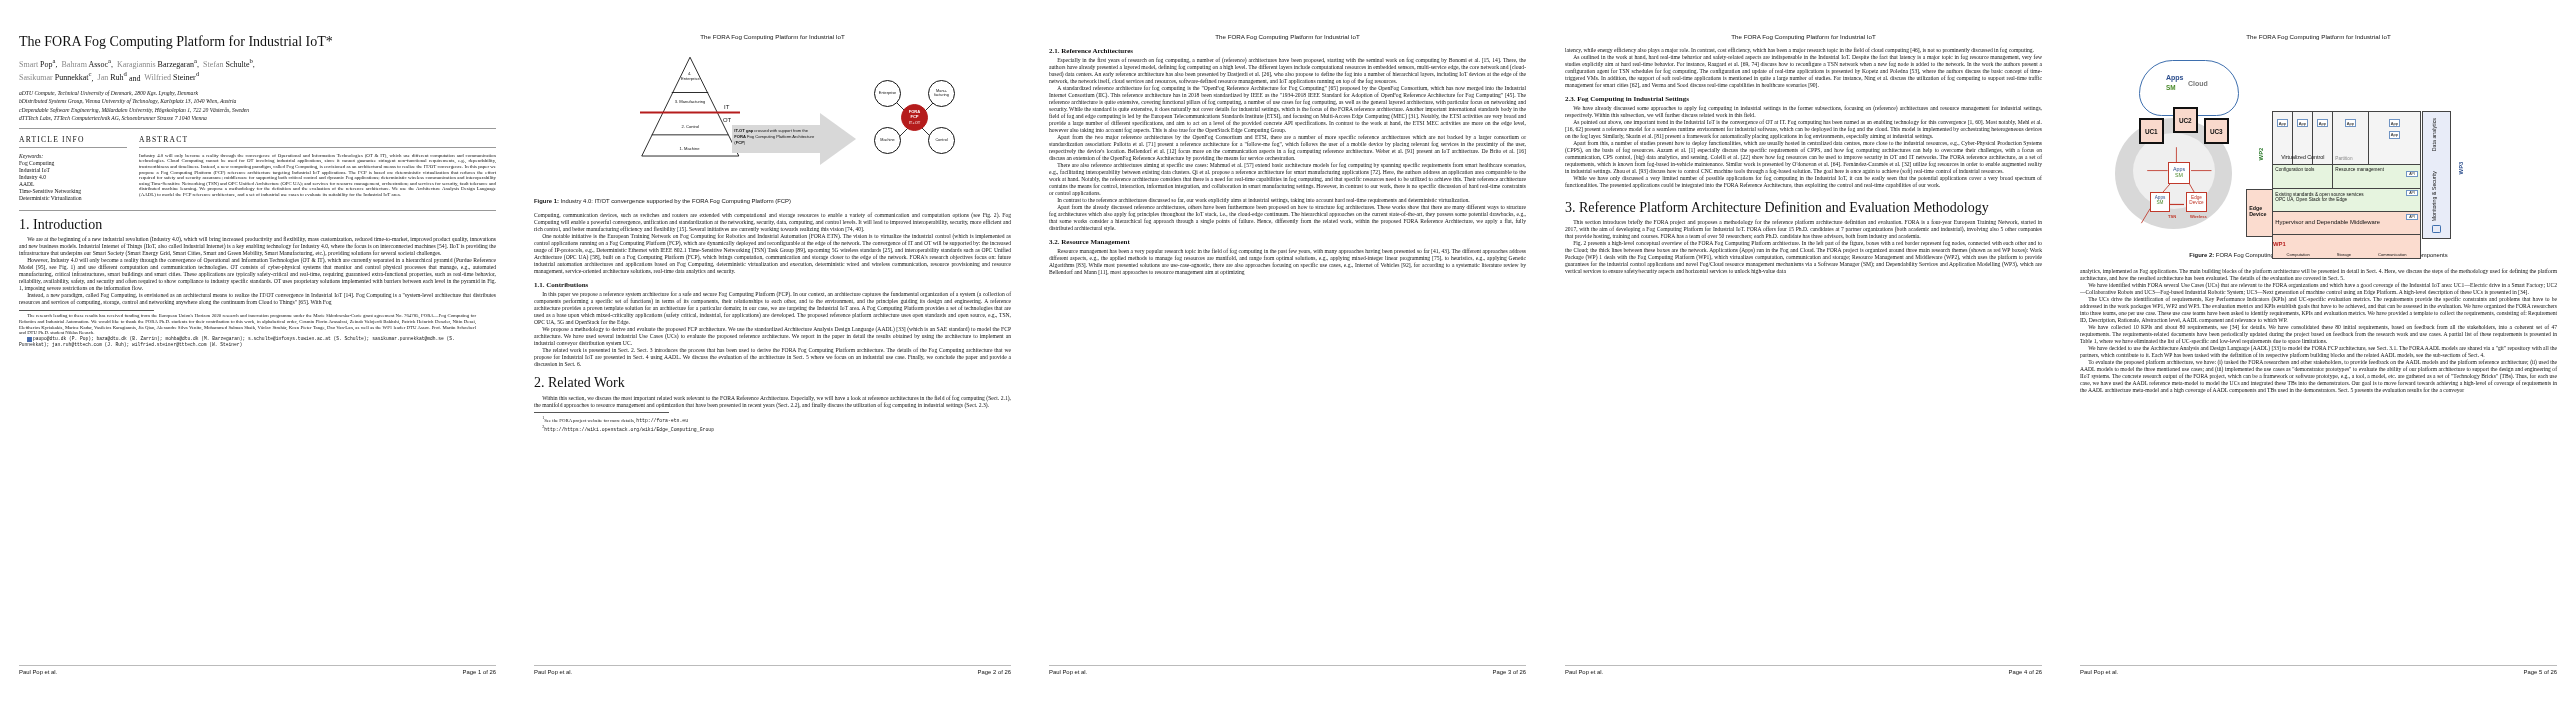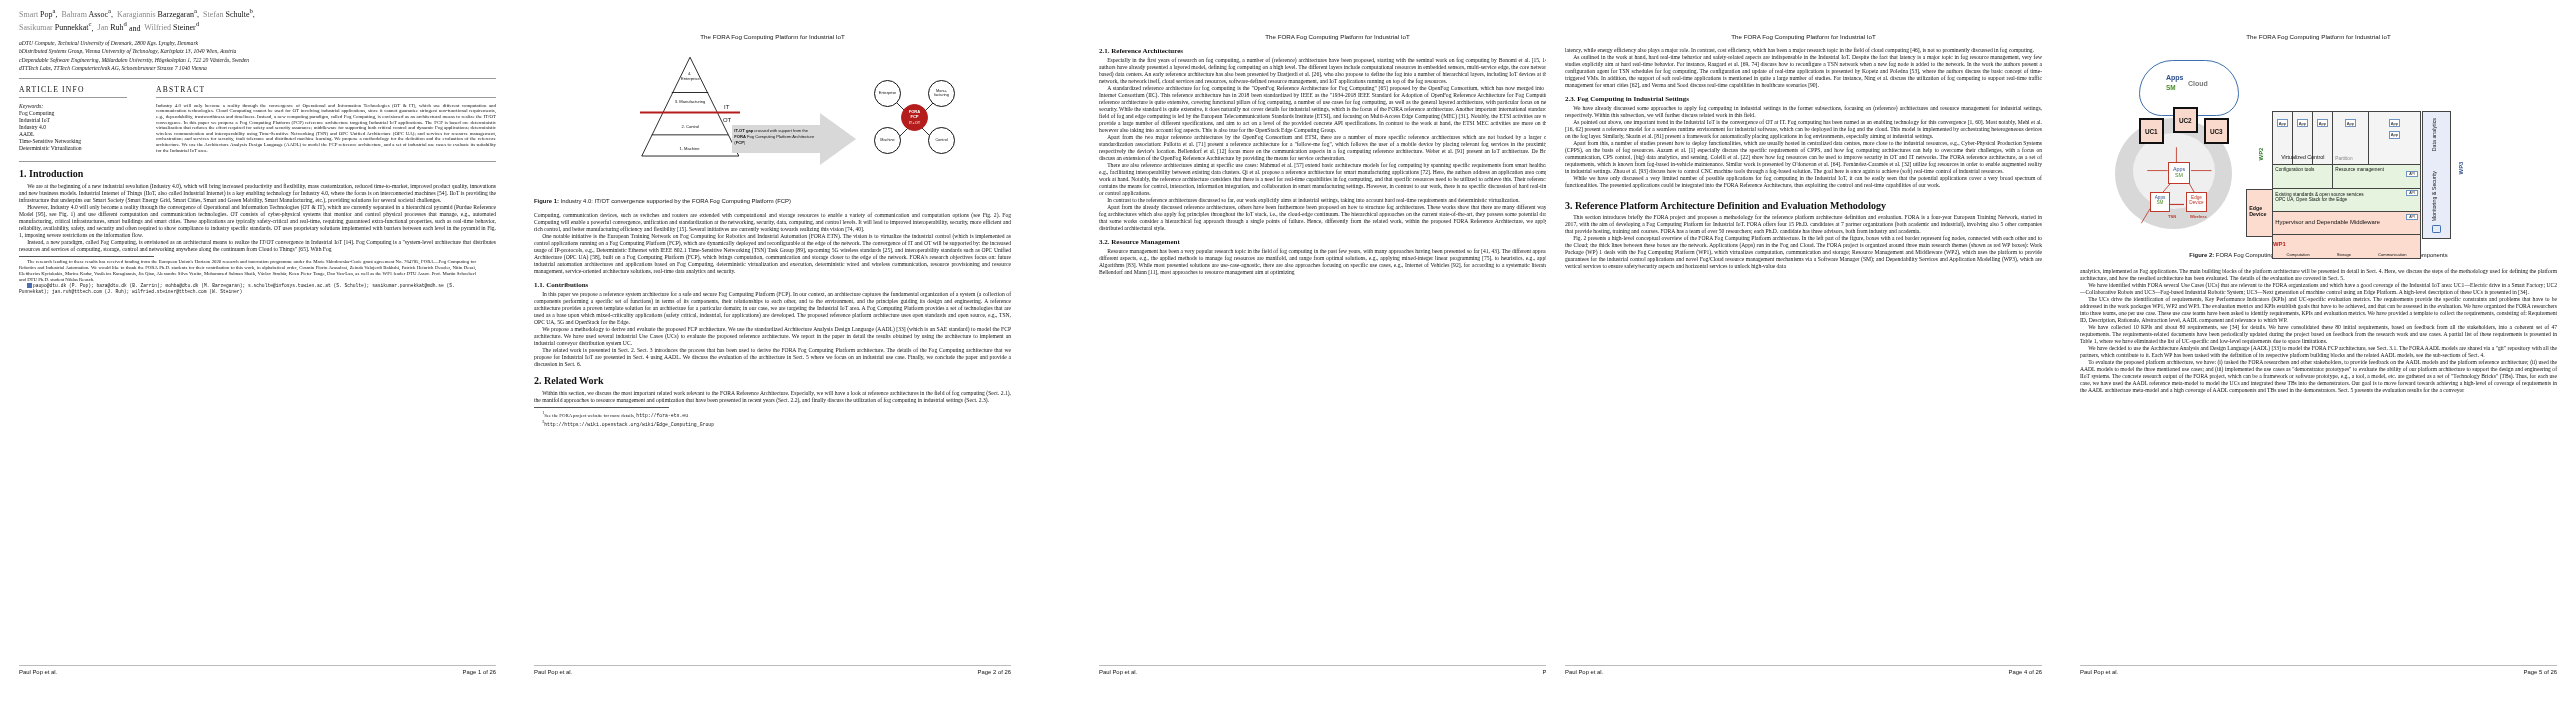--- a/index.html
+++ b/index.html
@@ -1,39 +1,39 @@
 <!DOCTYPE html>
 <html style="font-size:9.4px"><head>
 <meta charset="utf-8">
 <style>
   * { box-sizing: border-box; margin: 0; padding: 0; }
   html, body { width: 2576px; height: 703px; background: #fff; overflow: hidden; }
   body { font-family: "Liberation Serif", serif; color: #111; position: relative; }
   .page { position: absolute; top: 0; width: 515px; height: 703px; background: #fff; padding: 0 19px; overflow: hidden; }
-  .p1 { left: 0; } .p2 { left: 515px; } .p3 { left: 1080px; } .p4 { left: 1546px; } .p5 { left: 2061px; }
+  .p1 { left: 0; } .p2 { left: 515px; } .p3 { left: 1030px; } .p4 { left: 1546px; } .p5 { left: 2061px; }
   .run-head { font-family: "Liberation Sans", sans-serif; font-size: 6.2px; text-align: center; margin-top: 33px; height: 11.7px; }
   .txt { font-size: 5.6px; line-height: 7px; text-align: justify; }
   .txt p { text-indent: 8.2px; }
   .txt p.ni { text-indent: 0; }
-  h2.sec { font-size: 10px; font-weight: bold; margin: 7px 0 3.5px; }
+  h2.sec { font-size: 14px; font-weight: normal; margin: 7px 0 3.5px; }
   h3.sub { font-size: 7px; font-weight: bold; margin: 5.9px 0 2.3px; }
   .footer { position: absolute; left: 19px; right: 19px; bottom: 28px; border-top: 1.2px solid #bbb; padding-top: 3.5px; display: flex; justify-content: space-between; font-family: "Liberation Sans", sans-serif; font-size: 5.9px; }
   .fn { font-size: 4.8px; line-height: 5.9px; border-top: 0.6px solid #555; width: 135px; padding-top: 1.8px; }
   .fn div { width: 457px; }
   .mono { font-family: "Liberation Mono", monospace; }
   .fig-cap { font-family: "Liberation Sans", sans-serif; font-size: 5.9px; margin: 3.5px 0 5.9px; }
   .fig-cap b { font-weight: bold; }
 
   
   .title { font-size: 14px; margin-top: 34px; }
   .authors { font-size: 8px; margin-top: 5.9px; line-height: 10px; }
   .authors .fn-name { color: #888; }
   .affil { font-size: 5.6px; font-style: italic; line-height: 8.2px; margin-top: 5.9px; }
   .hr { border-top: 0.6px solid #999; margin: 5.9px 0; }
-  .info-row { display: flex; gap: 29px; }
+  .info-row { display: flex; gap: 12px; }
   .art-info { width: 108px; }
   .abstract { flex: 1; }
   .caps { font-size: 7.6px; letter-spacing: 1.2px; margin-bottom: 3.5px; }
   .small-hr { border-top: 0.6px solid #999; margin-bottom: 4.7px; }
   .kw { font-size: 5.6px; line-height: 7px; }
   .abs-text { font-size: 4.9px; line-height: 5.6px; text-align: justify; }
   .email-icon { display: inline-block; width: 4.7px; height: 5.3px; background: #4b6fb0; vertical-align: middle; margin-right: 1.2px; }
 
   
   .fig1 { position: relative; height: 144px; margin-top: 5.9px; }
@@ -54,20 +54,21 @@
   .arch .row { border: 0.6px solid #444; border-top: none; }
   .side { position: absolute; left: 342px; top: 63px; width: 29px; height: 128px; background: #e8ecf8; border: 0.6px solid #444; }
   .wp { font-family: "Liberation Sans", sans-serif; font-weight: bold; font-size: 5.9px; position: absolute; }
   .app { display: inline-block; border: 0.6px solid #6f94c4; background: #fff; font-size: 4.1px; padding: 0.6px 1.2px; }
   .api { display: inline-block; border: 0.6px solid #6f94c4; background: #fff; font-size: 3.5px; padding: 0 1.8px; }
 </style>
 </head>
 <body>
 
 <div class="page p1">
+  <div class="title">The FORA Fog Computing Platform for Industrial IoT*</div>
   <div class="authors">
     <div>
       <span><span class="fn-name">Smart</span> <span>Pop</span><sup>a</sup></span>,&nbsp;
       <span><span class="fn-name">Bahram</span> <span>Assoc</span><sup>a</sup></span>,&nbsp;
       <span><span class="fn-name">Karagiannis</span> <span>Barzegaran</span><sup>a</sup></span>,&nbsp;
       <span><span class="fn-name">Stefan</span> <span>Schulte</span><sup>b</sup></span>,
     </div>
     <div>
       <span><span class="fn-name">Sasikumar</span> <span>Punnekkat</span><sup>c</sup></span>,&nbsp;
       <span><span class="fn-name">Jan</span> <span>Ruh</span><sup>d</sup></span> and&nbsp;

